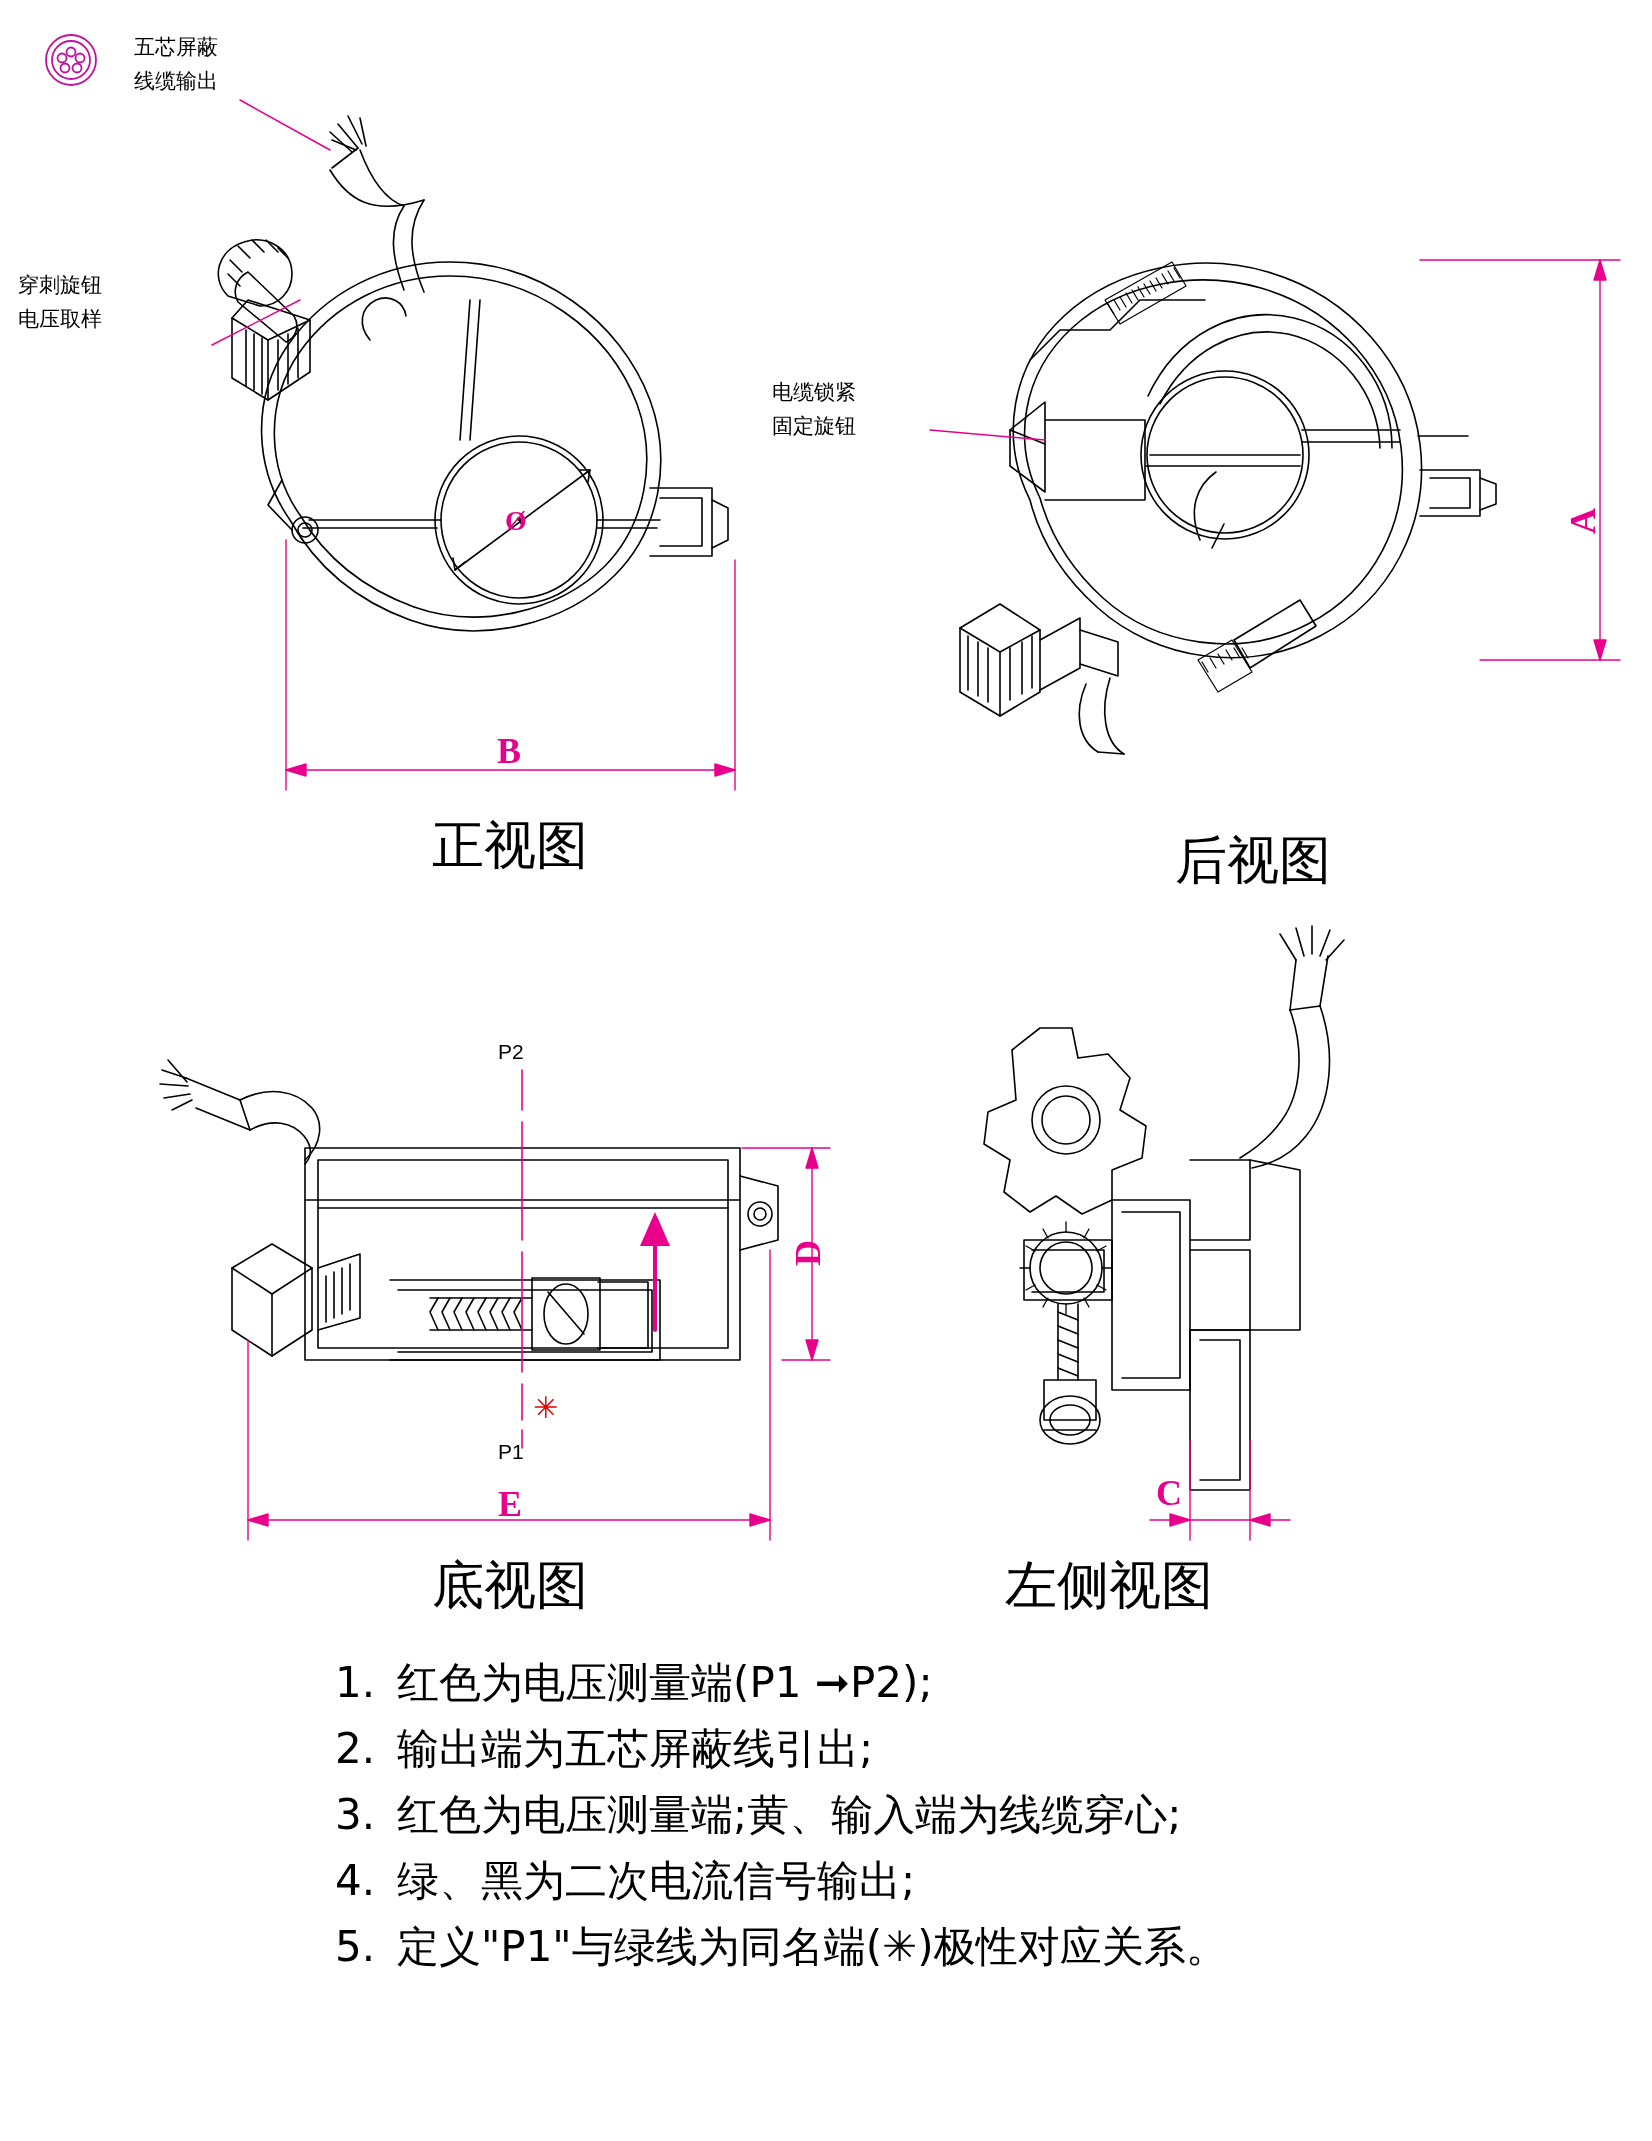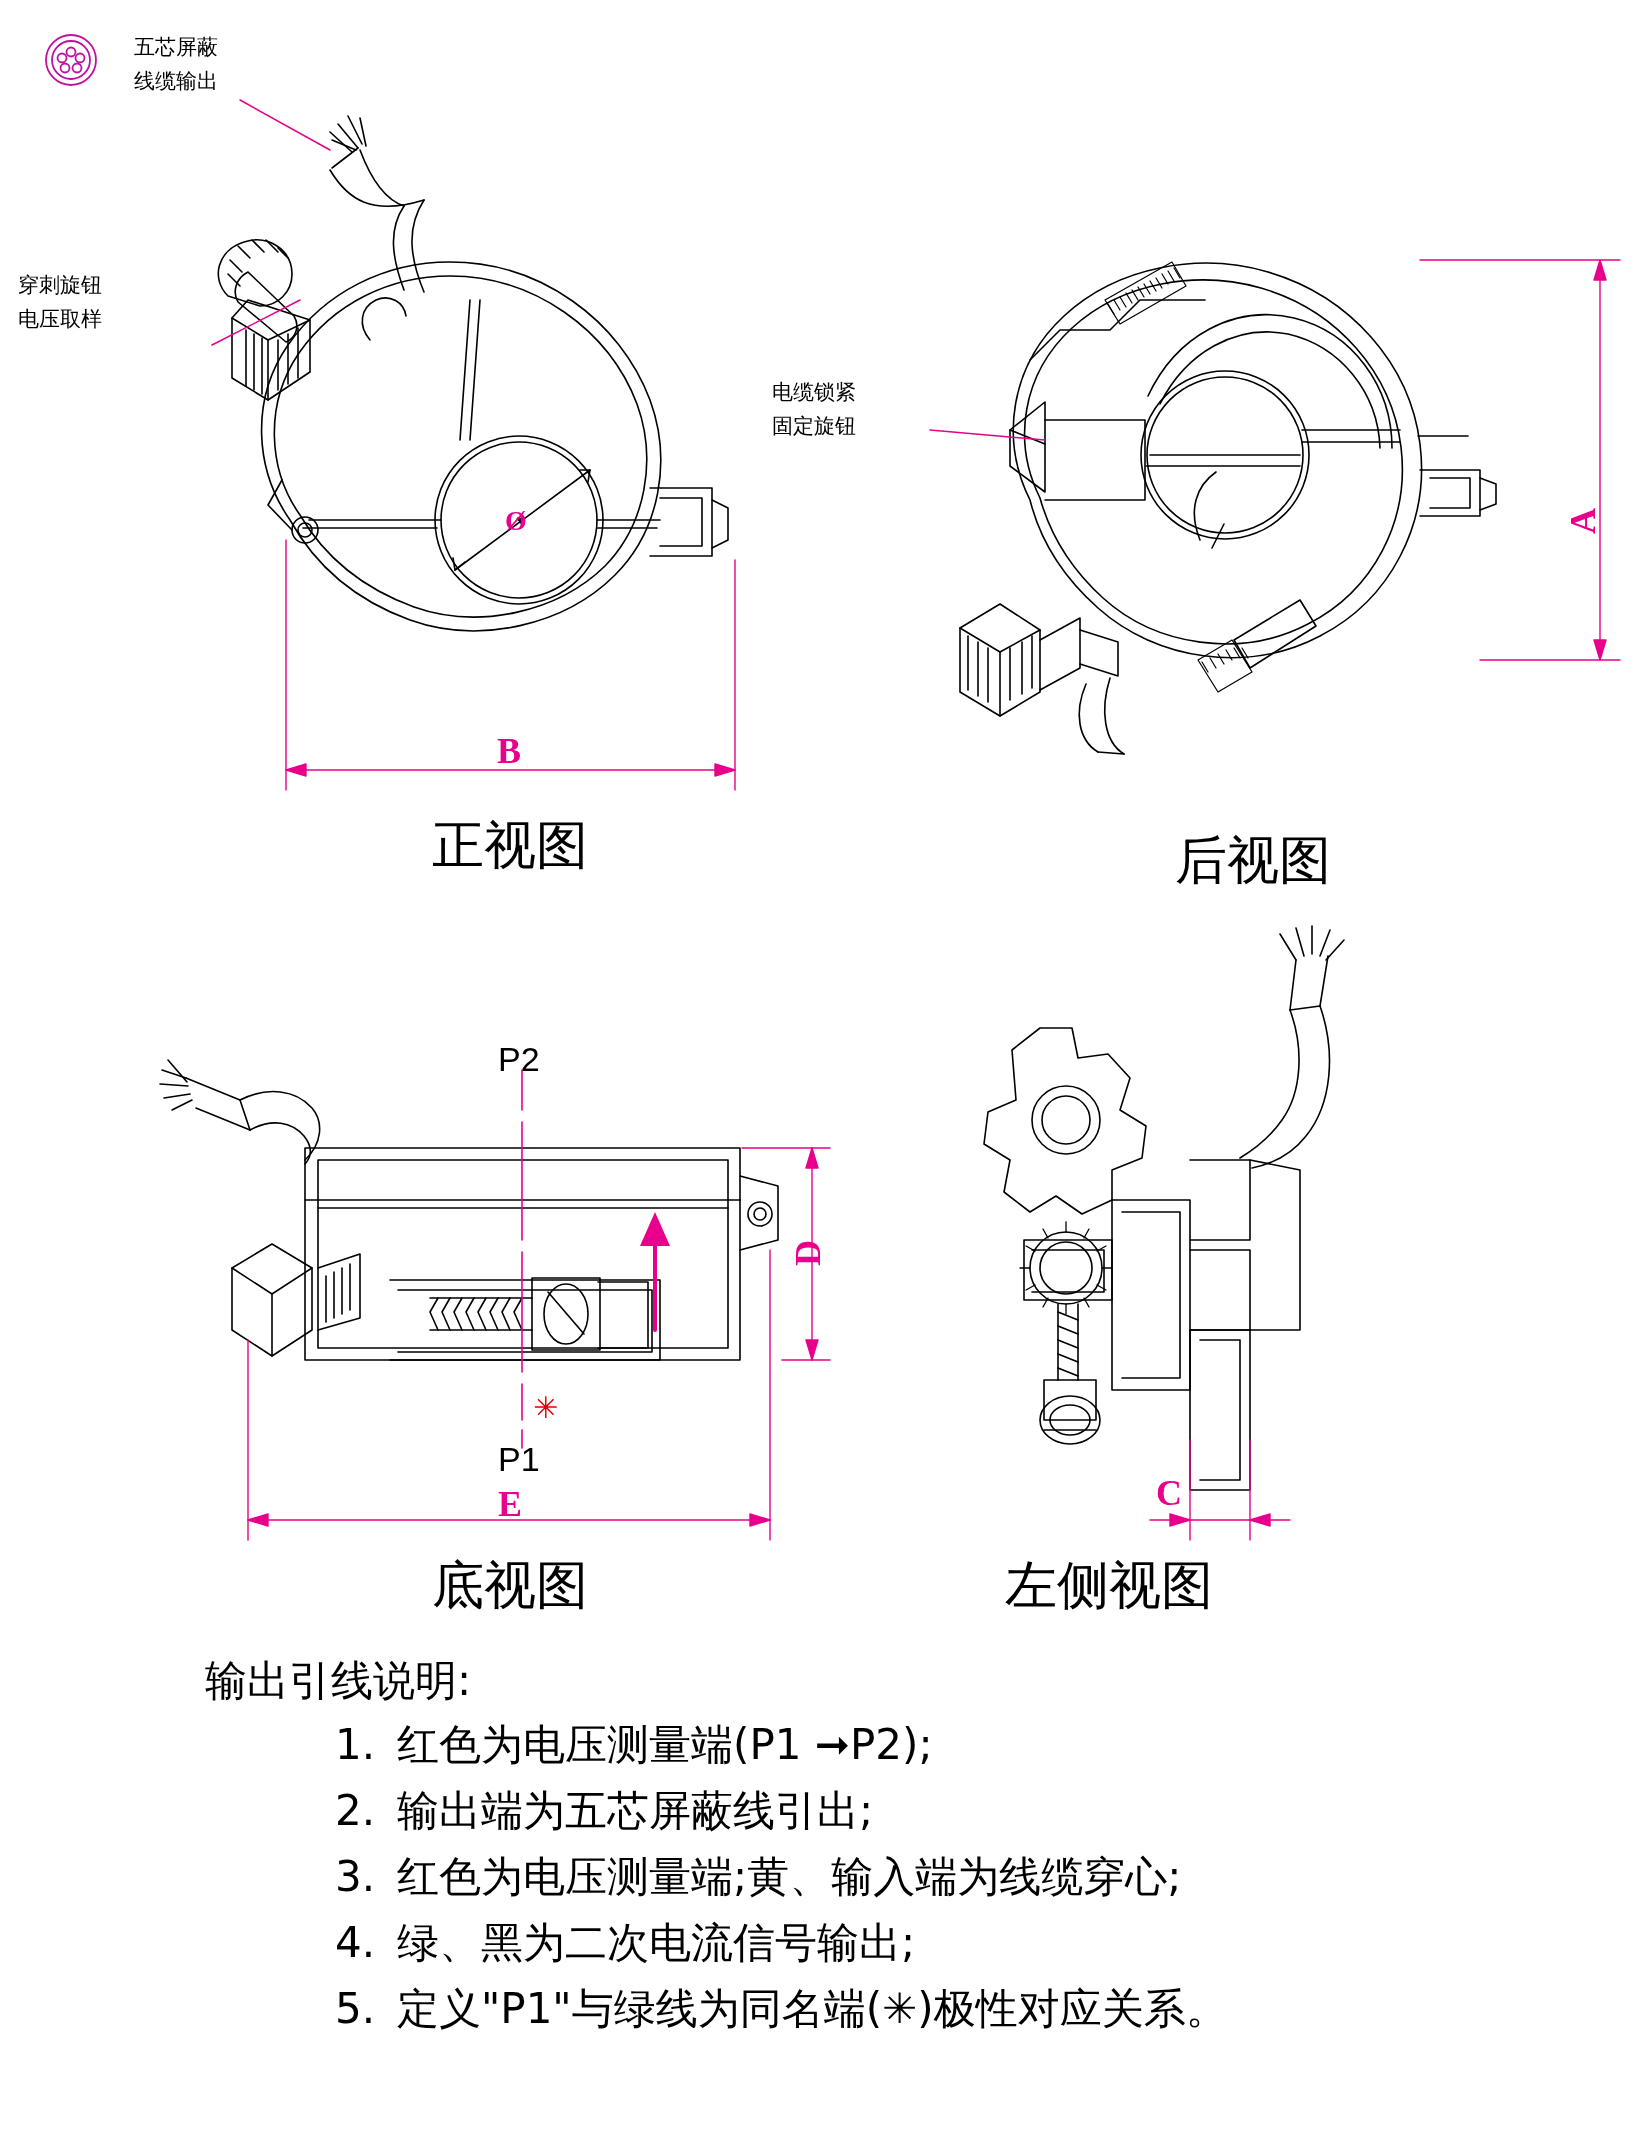--- a/index.html
+++ b/index.html
@@ -3,21 +3,21 @@
 <meta charset="utf-8">
 <style>
   html,body{margin:0;padding:0;background:#ffffff;}
   body{width:1652px;height:2141px;position:relative;font-family:"Liberation Sans",sans-serif;color:#000;}
   .stage{position:absolute;left:0;top:0;width:1652px;height:2141px;}
   .lbl{position:absolute;font-size:21px;line-height:34px;color:#000;white-space:pre-line;}
   .lbl-cn{font-family:"DejaVu Sans",sans-serif;}
   .viewname{position:absolute;font-size:52px;line-height:50px;font-family:"DejaVu Sans",sans-serif;color:#000;white-space:nowrap;}
   .dim{position:absolute;font-size:36px;font-weight:bold;color:#e8008c;font-family:"Liberation Serif",serif;}
   .dim-v{position:absolute;font-size:36px;font-weight:bold;color:#e8008c;font-family:"Liberation Serif",serif;transform:rotate(-90deg);transform-origin:50% 50%;}
-  .ptxt{position:absolute;font-size:34px;color:#000;font-family:"Liberation Sans",sans-serif;}
+  .ptxt{position:absolute;font-size:21px;color:#000;font-family:"Liberation Sans",sans-serif;}
   .star{position:absolute;font-size:30px;color:#e00000;font-family:"DejaVu Sans",sans-serif;}
   .notes{position:absolute;left:205px;top:1650px;width:1420px;font-family:"DejaVu Sans",sans-serif;color:#000;}
   .notes-title{font-size:42px;line-height:62px;margin-left:0px;}
   .note-row{display:flex;font-size:42px;line-height:66px;margin-left:130px;}
   .note-num{width:62px;flex:0 0 62px;}
   .note-txt{flex:1 1 auto;}
   svg{position:absolute;left:0;top:0;overflow:visible;}
 </style>
 </head>
 <body>
@@ -379,21 +379,20 @@
   <div class="ptxt" style="left:498px; top:1040px;">P2</div>
   <div class="ptxt" style="left:498px; top:1440px;">P1</div>
   <div class="star" style="left:533px; top:1390px;">✳</div>
 
   <div class="viewname" style="left:432px; top:820px;">正视图</div>
   <div class="viewname" style="left:1175px; top:835px;">后视图</div>
   <div class="viewname" style="left:432px; top:1560px;">底视图</div>
   <div class="viewname" style="left:1005px; top:1560px;">左侧视图</div>
 
   <div class="notes">
-    <div class="notes-title">输出引线说明:</div>
 
     <div class="note-row">
       <div class="note-num">1.</div>
       <div class="note-txt">红色为电压测量端(P1 ➞P2);</div>
     </div>
     <div class="note-row">
       <div class="note-num">2.</div>
       <div class="note-txt">输出端为五芯屏蔽线引出;</div>
     </div>
     <div class="note-row">

